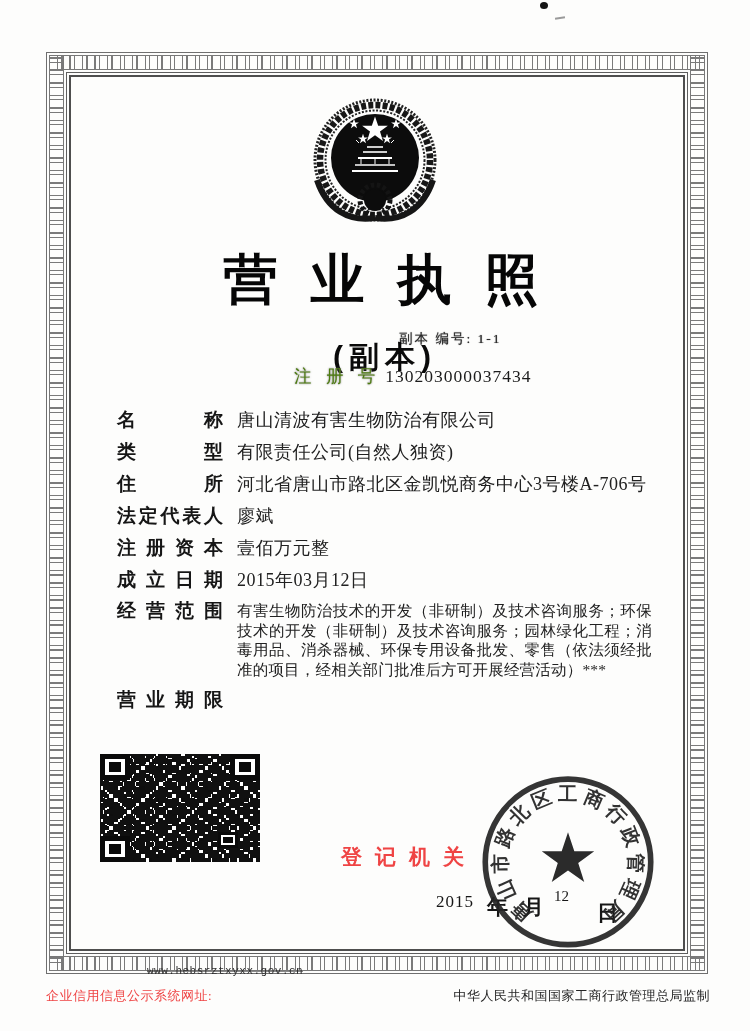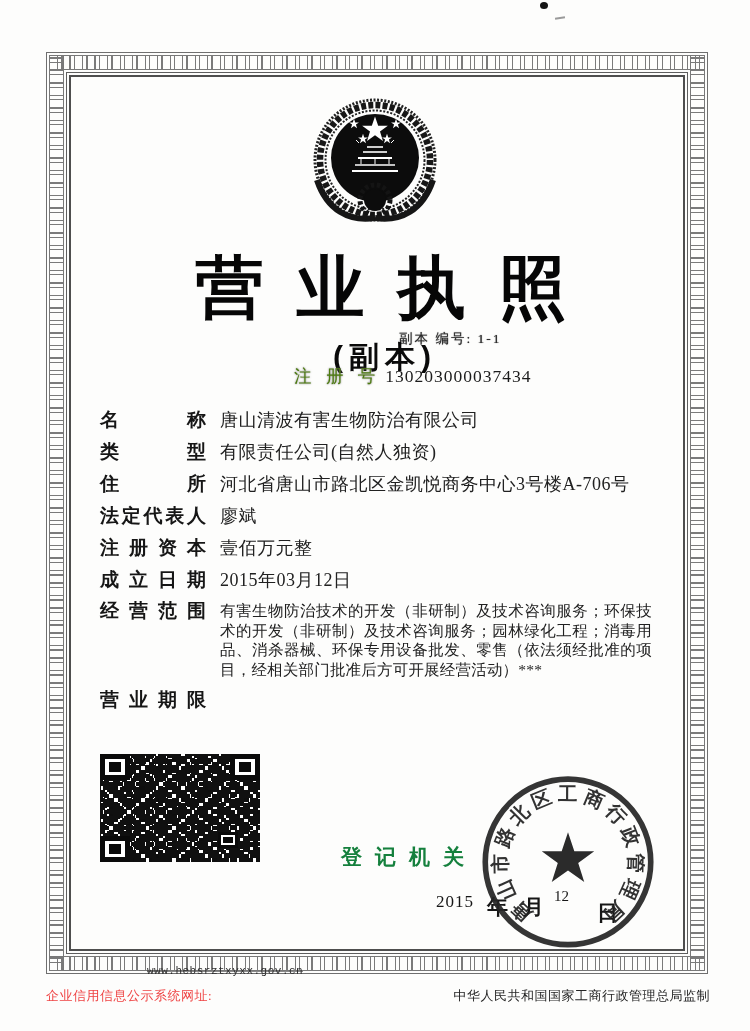--- a/index.html
+++ b/index.html
@@ -18,52 +18,52 @@
   .strip.h{left:2px;right:2px;height:13px;border-top:1.2px solid #787878;border-bottom:1.2px solid #787878;
     background:repeating-linear-gradient(90deg,#7a7a7a 0 1.3px,transparent 1.3px 8px,#7a7a7a 8px 9.3px,transparent 9.3px 12.5px);}
   .strip.v{top:2px;bottom:2px;width:13px;border-left:1.2px solid #787878;border-right:1.2px solid #787878;
     background:repeating-linear-gradient(0deg,#7a7a7a 0 1.3px,transparent 1.3px 8px,#7a7a7a 8px 9.3px,transparent 9.3px 12.5px);}
   .strip.top{top:2px;} .strip.bottom{bottom:2px;} .strip.left{left:2px;} .strip.right{right:2px;}
   .f-inner{position:absolute;left:19px;top:19px;right:19px;bottom:19px;border:1px solid #5e5e5e;outline:2.5px solid #4e4e4e;outline-offset:-5px;}
   
   .emblem{position:absolute;left:299px;top:94px;width:152px;height:142px;}
   
   .doc-title{position:absolute;left:0;top:250px;width:100%;text-align:center;
-    font-family:"Liberation Sans",sans-serif;font-weight:900;font-size:68px;line-height:1.1;
+    font-family:"Liberation Sans",sans-serif;font-weight:900;font-size:54px;line-height:1.1;
     letter-spacing:33px;padding-left:45px;box-sizing:border-box;color:#060606;}
   .copy-note{position:absolute;left:399px;top:330px;font-size:13.5px;color:#2b2b2b;letter-spacing:2px;text-shadow:0 0 1px #555;}
   .copy-label{position:absolute;left:0;top:337px;width:100%;text-align:center;
     font-family:"Liberation Sans",sans-serif;font-weight:800;font-size:30px;letter-spacing:6px;padding-left:20px;box-sizing:border-box;color:#0a0a0a;}
   .reg-line{position:absolute;left:294px;top:364px;font-size:17.5px;white-space:nowrap;}
   .reg-line .lbl{color:#4d7c0f;text-shadow:0 0 2px #707070;letter-spacing:5px;margin-right:5px;}
   .reg-line .num{color:#1c1c1c;letter-spacing:1px;}
   
   .fields{position:absolute;left:100px;top:409px;width:552px;}
   .frow{display:flex;margin-bottom:10px;line-height:22px;}
   .flabel{width:106px;min-width:106px;text-align:justify;text-align-last:justify;
-    font-family:"Liberation Sans",sans-serif;font-weight:600;font-size:19px;color:#161616;margin-right:14px;}
+    font-family:"Liberation Sans",sans-serif;font-weight:600;font-size:19px;color:#161616;margin-right:14px;margin-left:17px;}
   .fvalue{font-size:18px;color:#212121;letter-spacing:.5px;}
   .frow.scope{line-height:19.5px;}
   .frow.scope .fvalue{font-size:15.5px;width:438px;text-align:justify;letter-spacing:.2px;}
   
   .qr{position:absolute;left:100px;top:754px;width:160px;height:108px;
     background:
       repeating-conic-gradient(#101010 0 25%,transparent 0 50%) 3px 2px/21px 17px,
       repeating-conic-gradient(#101010 0 25%,transparent 0 50%) 7px 5px/13px 11px,
       repeating-conic-gradient(#0e0e0e 0 25%,#fff 0 50%) 0 0/9px 8px;}
   .finder{position:absolute;border:5px solid #0a0a0a;background:#fff;}
   .finder::after{content:"";position:absolute;left:4px;top:3px;right:4px;bottom:3px;background:#0a0a0a;}
   .finder.tl{left:0;top:0;width:20px;height:16px;}
   .finder.tr{right:0;top:0;width:20px;height:16px;}
   .finder.bl{left:0;bottom:0;width:20px;height:16px;}
   .finder.br{right:22px;bottom:14px;width:14px;height:10px;border-width:3px;}
   .finder.br::after{left:2px;top:2px;right:2px;bottom:2px;}
   
   .registry-label{position:absolute;left:341px;top:843px;font-family:"Liberation Sans",sans-serif;
-    font-weight:700;font-size:21px;letter-spacing:13px;color:#15803d;}
+    font-weight:700;font-size:21px;letter-spacing:13px;color:#ef4444;}
   .seal{position:absolute;left:477px;top:772px;width:182px;height:190px;opacity:.93;z-index:6;}
   .dateline span{position:absolute;color:#161616;}
   .d-year{left:436px;top:892px;font-size:17px;letter-spacing:1px;}
   .d-yu{left:487px;top:893px;font-size:21px;font-weight:600;}
   .d-mu{left:523px;top:893px;font-size:21px;font-weight:600;}
   .d-mv{left:554px;top:888px;font-size:15px;}
   .d-du{left:597px;top:899px;font-size:21px;font-weight:600;}
   
   .url{position:absolute;left:147px;top:965px;font-family:"Liberation Mono",monospace;font-size:11px;
     letter-spacing:.5px;color:#2e2e2e;background:linear-gradient(#8a8a8a,#8a8a8a) 0 60%/100% 1.3px no-repeat;z-index:4;}

